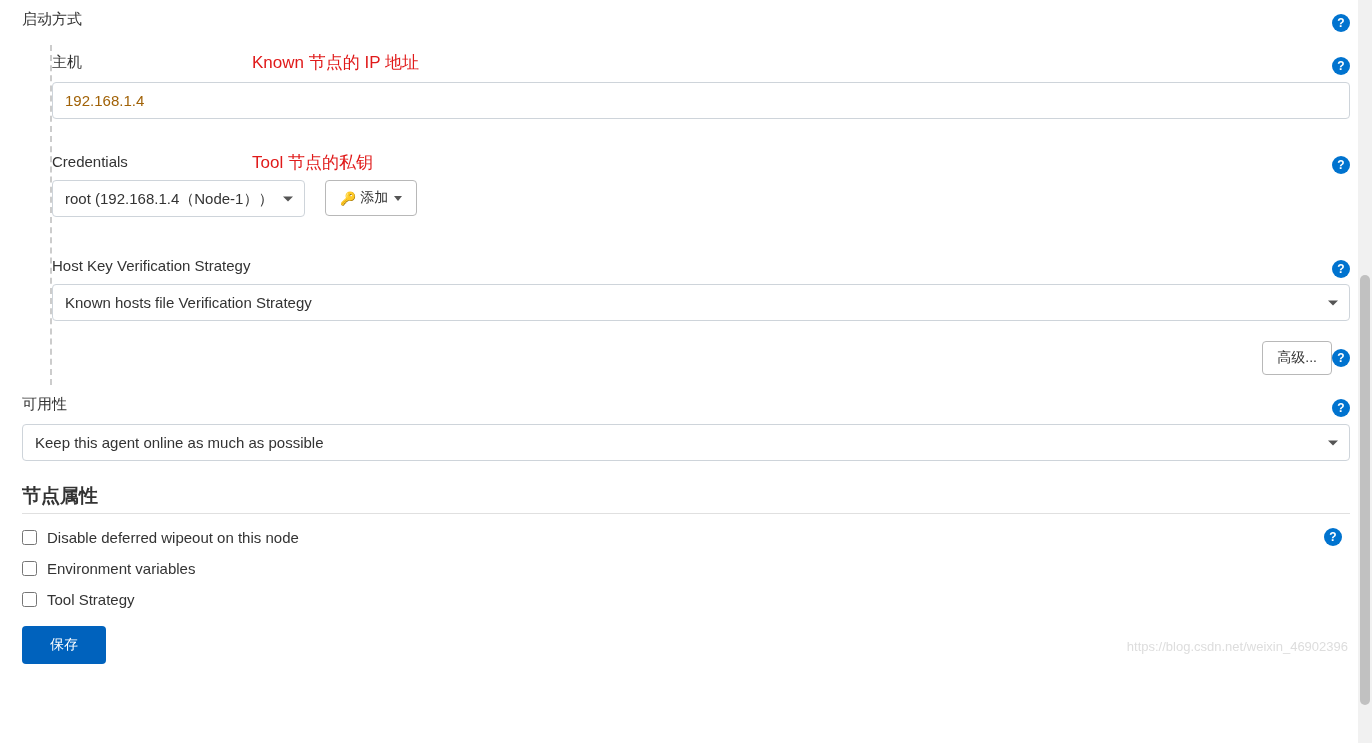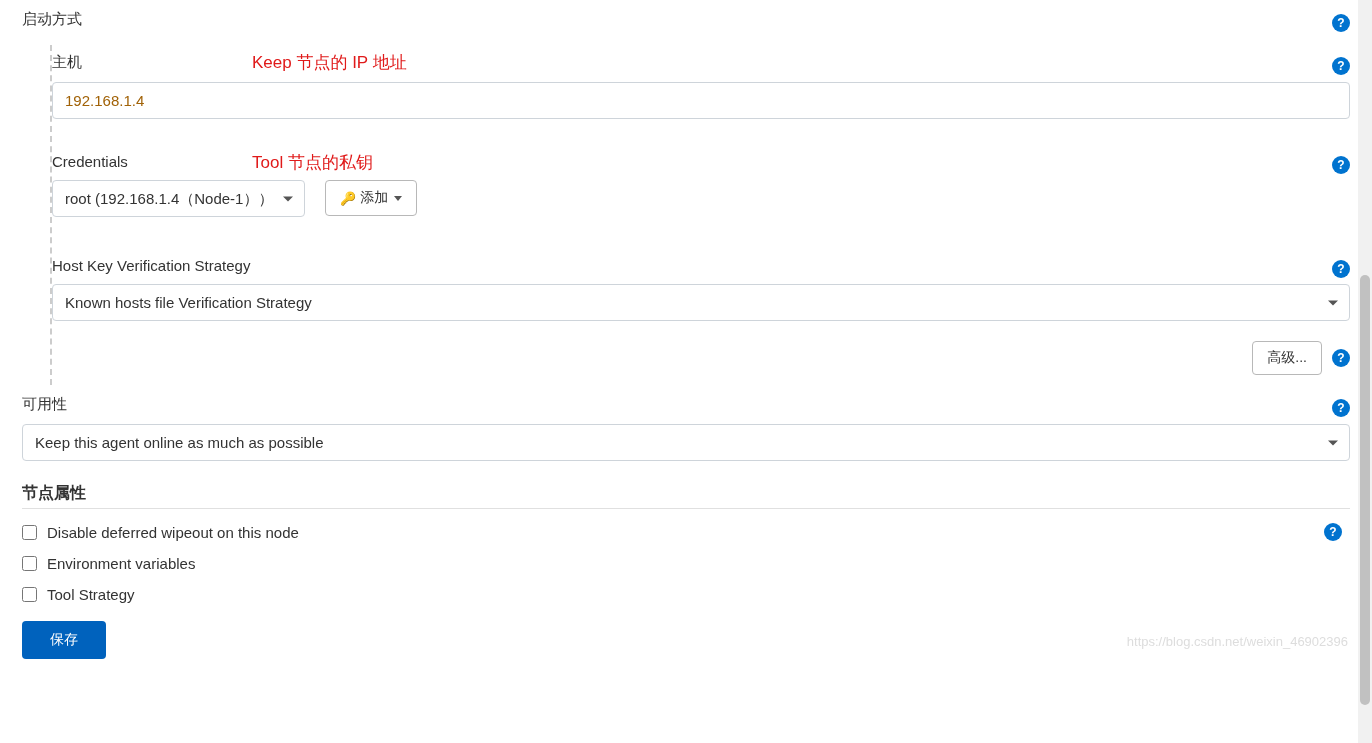--- a/index.html
+++ b/index.html
@@ -159,36 +159,35 @@
       border-top: 5px solid #555;
       margin-left: 2px;
     }
     .section-gap {
       margin-bottom: 14px;
     }
     .advanced-row {
       display: flex;
       justify-content: flex-end;
       align-items: center;
-      gap: 10px;
       margin-top: 12px;
       margin-bottom: 8px;
     }
     .advanced-btn {
       padding: 7px 14px;
       border: 1px solid #b8b8b8;
       border-radius: 4px;
       background: #fff;
       font-size: 14px;
       color: #333;
       cursor: pointer;
       font-family: inherit;
     }
     .section-heading {
-      font-size: 16px;
+      font-size: 19px;
       font-weight: bold;
       color: #333;
       margin: 22px 0 6px 0;
       border-bottom: 1px solid #e0e0e0;
       padding-bottom: 4px;
     }
     .checkbox-row {
       display: flex;
       align-items: center;
       gap: 10px;
@@ -273,21 +272,21 @@
     </div>
   </div>
 
   
   <div class="indent-section">
 
     <div class="indent-inner field-block section-gap" style="position:relative;">
       <div class="label-row">
         <div class="label-with-annotation" style="position:relative;">
           <span class="form-label">主机</span>
-          <span class="annotation" style="left:200px; top:-2px; white-space:nowrap;">Keep 节点的 IP 地址</span>
+          <span class="annotation" style="left:200px; top:-2px; white-space:nowrap;">Known 节点的 IP 地址</span>
         </div>
         <span class="help-icon">?</span>
       </div>
       <input type="text" class="form-input" value="192.168.1.4" style="">
     </div>
 
     <div class="indent-inner field-block section-gap" style="position:relative; margin-top:18px;">
       <div class="label-row">
         <div class="label-with-annotation" style="position:relative;">
           <span class="form-label">Credentials</span>

